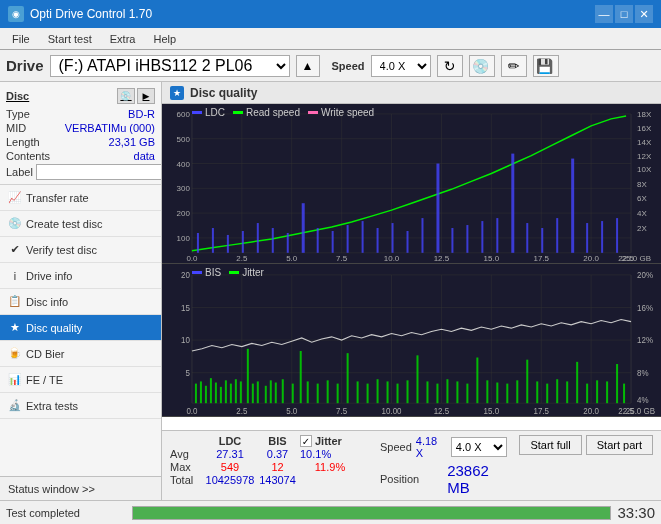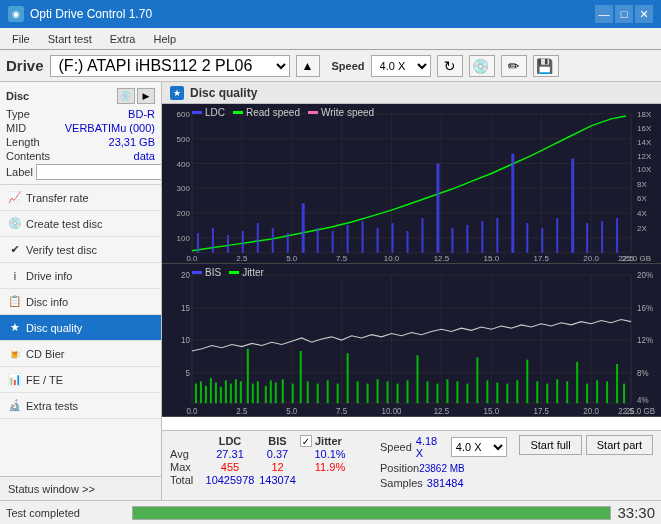--- a/index.html
+++ b/index.html
@@ -25,21 +25,21 @@
     .speed-select { height: 22px; padding: 0 4px; border: 1px solid #aaa; background: white; font-size: 11px; width: 60px; }
     .icon-btn { width: 26px; height: 22px; background: #f5f5f5; border: 1px solid #aaa; cursor: pointer; display: flex; align-items: center; justify-content: center; font-size: 14px; }
     
     
     .main { display: flex; height: calc(524px - 28px - 22px - 32px - 24px); }
     
     
     .sidebar { width: 162px; min-width: 162px; background: #f5f5f5; border-right: 1px solid #c0c0c0; display: flex; flex-direction: column; overflow: hidden; }
     
     .disc-section { padding: 6px 6px 4px 6px; border-bottom: 1px solid #d0d0d0; }
-    .disc-header { display: flex; align-items: center; justify-content: space-between; margin-bottom: 4px; }
+    .disc-header { display: flex; align-items: center; justify-content: space-between; margin-bottom: 4px; text-decoration: underline; }
     .disc-title { font-size: 11px; font-weight: bold; color: #333; }
     .disc-icon-row { display: flex; gap: 2px; }
     .disc-sm-icon { width: 18px; height: 16px; background: #e0e0e0; border: 1px solid #aaa; cursor: pointer; font-size: 9px; display: flex; align-items: center; justify-content: center; }
     .disc-row { display: flex; justify-content: space-between; margin-bottom: 2px; }
     .disc-row-label { color: #333; font-size: 11px; }
     .disc-row-value { color: #0000cc; font-size: 11px; text-align: right; }
     .disc-label-row { display: flex; align-items: center; gap: 3px; margin-top: 2px; }
     .disc-label-input { height: 16px; border: 1px solid #aaa; background: white; font-size: 10px; flex: 1; padding: 0 2px; }
     
     .sidebar-nav { display: flex; flex-direction: column; }
@@ -428,44 +428,44 @@
         <div style="font-size:11px;color:#333;font-weight:bold;text-align:center;">LDC</div>
         <div style="font-size:11px;color:#333;font-weight:bold;text-align:center;">BIS</div>
         <div style="display:flex;align-items:center;gap:3px;">
           <div class="checkbox">✓</div>
           <span style="font-size:11px;color:#333;font-weight:bold;">Jitter</span>
         </div>
 
         <div style="font-size:11px;color:#333;">Avg</div>
         <div style="font-size:11px;color:#0000cc;text-align:center;">27.31</div>
         <div style="font-size:11px;color:#0000cc;text-align:center;">0.37</div>
-        <div style="font-size:11px;color:#0000cc;text-align:center;">10.1%</div>
+        <div style="font-size:11px;color:#0000cc;">10.1%</div>
 
         <div style="font-size:11px;color:#333;">Max</div>
-        <div style="font-size:11px;color:#ff0000;text-align:center;">455</div>
+        <div style="font-size:11px;color:#ff0000;text-align:center;">549</div>
         <div style="font-size:11px;color:#ff0000;text-align:center;">12</div>
         <div style="font-size:11px;color:#ff0000;text-align:center;">11.9%</div>
 
         <div style="font-size:11px;color:#333;">Total</div>
         <div style="font-size:11px;color:#0000cc;text-align:center;">10425978</div>
         <div style="font-size:11px;color:#0000cc;text-align:center;">143074</div>
         <div style="font-size:11px;color:#0000cc;text-align:center;"></div>
       </div>
 
       <div style="display:flex;flex-direction:column;gap:3px;margin-left:8px;">
         <div style="display:flex;align-items:center;gap:4px;">
           <span style="font-size:11px;color:#333;">Speed</span>
           <span style="font-size:11px;color:#0000cc;">4.18 X</span>
           <select style="height:20px;font-size:11px;border:1px solid #aaa;background:white;width:58px;">
             <option>4.0 X</option>
           </select>
         </div>
         <div style="display:flex;align-items:center;">
           <span style="font-size:11px;color:#333;">Position</span>
-          <span style="font-size:10px;color:#0000cc;">23862 MB</span>
+          <span style="font-size:15px;color:#0000cc;margin-left:28px;">23862 MB</span>
         </div>
         <div style="display:flex;align-items:center;gap:4px;">
           <span style="font-size:11px;color:#333;">Samples</span>
           <span style="font-size:11px;color:#0000cc;">381484</span>
         </div>
       </div>
 
       <div class="start-buttons">
         <button class="start-btn">Start full</button>
         <button class="start-btn">Start part</button>

